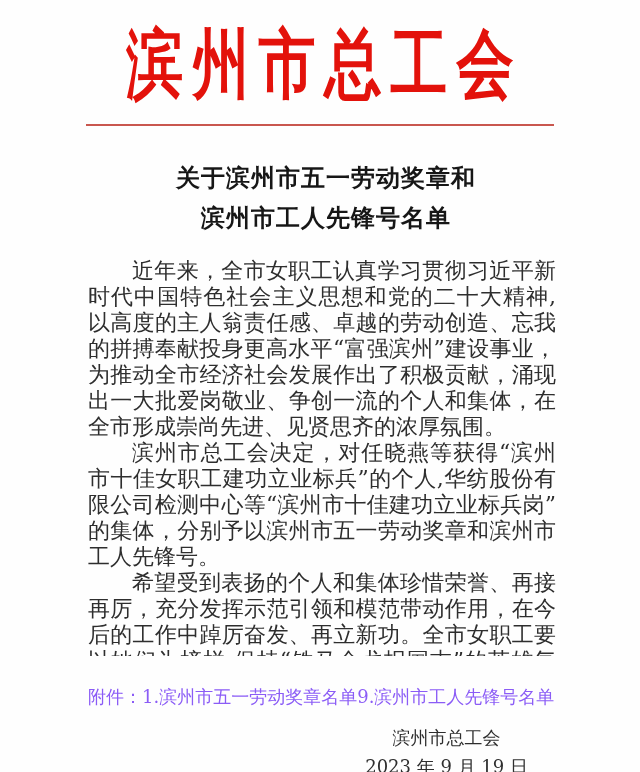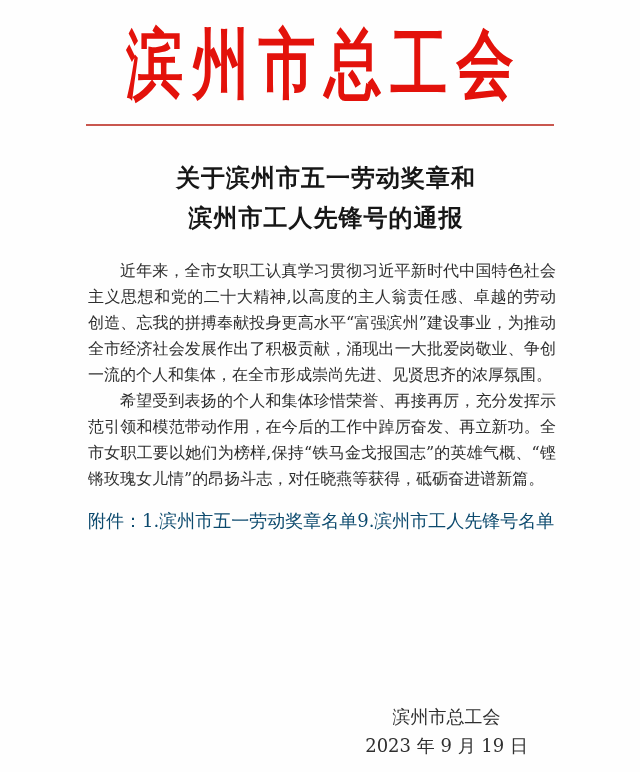--- a/index.html
+++ b/index.html
@@ -54,41 +54,41 @@
     font-size: 24px;
     line-height: 40px;
     font-weight: 700;
     letter-spacing: 1px;
     color: #161616;
     flex: 0 0 auto;
     margin-left: 12px;
   }
   
   .body-text {
-    margin: 20px 84px 0 88px;
-    font-size: 16px;
+    margin: 20px 84px 12px 88px;
+    font-size: 22px;
     line-height: 26px;
     text-align: justify;
     color: #2e2e2e;
     max-height: 398px;
     overflow: hidden;
     flex: 0 0 auto;
   }
   .body-text p {
     margin: 0;
     text-indent: 2em;
   }
   
   .attachments {
-    margin: 14px 84px 3px 88px;
+    margin: 14px 84px 12px 88px;
     font-size: 18px;
     line-height: 29px;
     display: flex;
     align-items: flex-start;
-    color: #0c4a6e;
+    color: #8b5cf6;
     flex: 0 0 auto;
   }
   .att-label { white-space: nowrap; }
   .att-items { display: flex; }
   
   .signature-block {
     margin-top: auto;
     margin-bottom: 12px;
     margin-right: 112px;
     align-self: flex-end;
@@ -105,25 +105,26 @@
 <div class="page">
 
   <div class="letterhead-wrap">
     <h1 class="letterhead">滨州市总工会</h1>
   </div>
 
   <div class="divider"></div>
 
   <div class="doc-title">
     <div>关于滨州市五一劳动奖章和</div>
-    <div>滨州市工人先锋号的通报</div>
+    <div>滨州市工人先锋号名单</div>
   </div>
 
   <div class="body-text">
     <p>近年来，全市女职工认真学习贯彻习近平新时代中国特色社会主义思想和党的二十大精神,以高度的主人翁责任感、卓越的劳动创造、忘我的拼搏奉献投身更高水平“富强滨州”建设事业，为推动全市经济社会发展作出了积极贡献，涌现出一大批爱岗敬业、争创一流的个人和集体，在全市形成崇尚先进、见贤思齐的浓厚氛围。</p>
+    <p>滨州市总工会决定，对任晓燕等获得“滨州市十佳女职工建功立业标兵”的个人,华纺股份有限公司检测中心等“滨州市十佳建功立业标兵岗”的集体，分别予以滨州市五一劳动奖章和滨州市工人先锋号。</p>
     <p>希望受到表扬的个人和集体珍惜荣誉、再接再厉，充分发挥示范引领和模范带动作用，在今后的工作中踔厉奋发、再立新功。全市女职工要以她们为榜样,保持“铁马金戈报国志”的英雄气概、“铿锵玫瑰女儿情”的昂扬斗志，对任晓燕等获得，砥砺奋进谱新篇。</p>
   </div>
 
   <div class="attachments">
     <span class="att-label">附件：</span>
     <div class="att-items">
       <div>1.滨州市五一劳动奖章名单</div>
       <div>9.滨州市工人先锋号名单</div>
     </div>
   </div>

